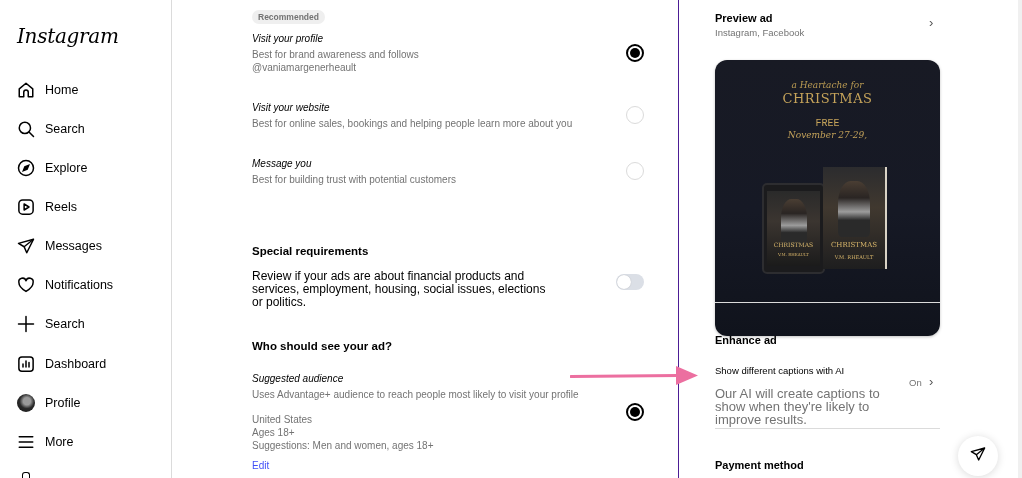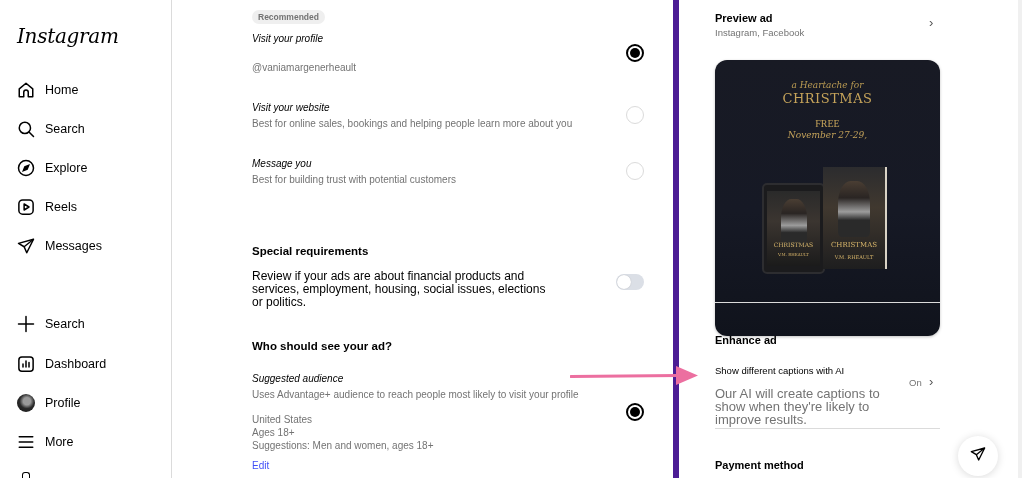--- a/index.html
+++ b/index.html
@@ -8,21 +8,21 @@
 
   
   .sidebar { position: absolute; left: 0; top: 0; width: 172px; height: 478px; border-right: 1px solid #dbdbdb; background: #fff; }
   .logo { position: absolute; left: 17px; top: 24px; font-family: "DejaVu Serif", serif; font-style: italic; font-size: 20px; letter-spacing: -0.3px; color: #000; }
   .nav-item { position: absolute; left: 16px; height: 28px; display: flex; align-items: center; width: 150px; cursor: pointer; }
   .nav-item .ic { width: 20px; height: 20px; display: flex; align-items: center; justify-content: center; }
   .nav-item .lbl { margin-left: 9px; font-size: 12.5px; color: #000; }
   .avatar { width: 18px; height: 18px; border-radius: 50%; background: radial-gradient(circle at 55% 40%, #9a9a9a 0 25%, #2b2b2b 50%, #111 100%); }
 
   
-  .main { position: absolute; left: 172px; top: 0; width: 507px; height: 478px; border-right: 6px solid #4c1d95; }
+  .main { position: absolute; left: 172px; top: 0; width: 507px; height: 478px; border-right: 1px solid #4c1d95; }
   .badge { position: absolute; left: 80px; top: 10px; background: #efefef; border-radius: 8px; padding: 2px 6px; font-size: 8.5px; color: #737373; font-weight: bold; }
   .opt-title { position: absolute; left: 80px; font-size: 10px; color: #000; font-style: italic; }
   .opt-desc { position: absolute; left: 80px; font-size: 10px; color: #737373; line-height: 13px; }
   .radio { position: absolute; left: 454px; width: 18px; height: 18px; border-radius: 50%; border: 1px solid #dbdbdb; background: #fff; cursor: pointer; }
   .radio.on { border: 2px solid #000; }
   .radio.on::after { content: ""; position: absolute; left: 2px; top: 2px; width: 10px; height: 10px; border-radius: 50%; background: #000; }
   .section-h { position: absolute; left: 80px; font-size: 11.5px; font-weight: bold; color: #000; }
   .req-text { position: absolute; left: 80px; top: 270px; font-size: 12px; line-height: 13px; color: #000; width: 300px; }
   .toggle { position: absolute; left: 444px; top: 274px; width: 28px; height: 16px; border-radius: 8px; background: #dbdfe6; cursor: pointer; }
   .toggle::after { content: ""; position: absolute; left: 1px; top: 1px; width: 14px; height: 14px; border-radius: 50%; background: #fff; box-shadow: 0 0 1px rgba(0,0,0,0.25); }
@@ -30,21 +30,21 @@
 
   
   .right { position: absolute; left: 680px; top: 0; width: 342px; height: 478px; }
   .r-title { position: absolute; left: 35px; font-size: 11px; font-weight: bold; color: #000; }
   .r-sub { position: absolute; left: 35px; font-size: 9.5px; color: #737373; }
   .chev { position: absolute; font-size: 13px; color: #555; cursor: pointer; }
   .ad-preview { position: absolute; left: 35px; top: 60px; width: 225px; height: 276px; border-radius: 12px; overflow: hidden;
     background: linear-gradient(180deg, #181a24 0%, #161925 55%, #10131c 100%); box-shadow: 0 1px 3px rgba(0,0,0,0.25); }
   .ad-line1 { position: absolute; top: 20px; width: 100%; text-align: center; font-family: "DejaVu Serif", serif; font-style: italic; font-size: 9px; color: #b99a52; }
   .ad-line2 { position: absolute; top: 31px; width: 100%; text-align: center; font-family: "DejaVu Serif", serif; font-size: 13px; color: #c5a35a; letter-spacing: 0.5px; }
-  .ad-line3 { position: absolute; top: 58px; width: 100%; text-align: center; font-family: Liberation Serif, serif; font-size: 10px; color: #c5a35a; }
+  .ad-line3 { position: absolute; top: 58px; width: 100%; text-align: center; font-family: Liberation Mono, monospace; font-size: 10px; color: #c5a35a; }
   .ad-line4 { position: absolute; top: 70px; width: 100%; text-align: center; font-family: "DejaVu Serif", serif; font-style: italic; font-size: 9px; color: #c5a35a; }
   .ad-line5 { position: absolute; top: 82px; width: 100%; text-align: center; font-family: "DejaVu Serif", serif; font-style: italic; font-size: 9px; color: #c5a35a; }
   .tablet { position: absolute; left: 47px; top: 123px; width: 63px; height: 91px; border-radius: 5px; background: #1b1b1d; border: 2px solid #2d2d30; }
   .tablet .scr { position: absolute; left: 3px; top: 6px; width: 53px; height: 75px; background: linear-gradient(180deg, #2a2a2a 0%, #3b3530 40%, #1b1b1b 100%); }
   .book { position: absolute; left: 108px; top: 107px; width: 62px; height: 102px; background: linear-gradient(180deg, #2c2c2e 0%, #40382f 40%, #1e1e1f 100%); box-shadow: 2px 0 0 #d9d3c6; }
   .figure { position: absolute; left: 50%; transform: translateX(-50%); border-radius: 40% 40% 10% 10%; background: linear-gradient(180deg, #4a3e33 0%, #2a2523 30%, #9c9c9c 55%, #2a2a2a 70%); }
   .tablet .figure { top: 8px; width: 26px; height: 48px; }
   .book .figure { top: 14px; width: 32px; height: 56px; }
   .cov-t { position: absolute; width: 100%; text-align: center; font-family: "DejaVu Serif", serif; color: #d7b56a; }
   .divider { position: absolute; left: 35px; width: 225px; height: 1px; background: #dbdbdb; }
@@ -107,20 +107,28 @@
     <div class="nav-item" style="top:232px">
       <span class="ic">
         <svg width="18" height="18" viewBox="0 0 24 24" fill="none" stroke="#000" stroke-width="2" stroke-linejoin="round">
             <path d="M22 3 2 8.5l7.5 4.5L13 21z"></path>
             <path d="M9.5 13 22 3"></path>
           </svg>
       </span>
       <span class="lbl">Messages</span>
     </div>
 
+    <div class="nav-item" style="top:271px">
+      <span class="ic">
+        <svg width="18" height="18" viewBox="0 0 24 24" fill="none" stroke="#000" stroke-width="2" stroke-linejoin="round">
+            <path d="M12 20.5S2.5 14.8 2.5 8.6A4.9 4.9 0 0 1 12 6.3a4.9 4.9 0 0 1 9.5 2.3c0 6.2-9.5 11.9-9.5 11.9z"></path>
+          </svg>
+      </span>
+      <span class="lbl">Notifications</span>
+    </div>
 
     <div class="nav-item" style="top:310px">
       <span class="ic">
         <svg width="18" height="18" viewBox="0 0 24 24" fill="none" stroke="#000" stroke-width="2" stroke-linecap="round">
             <path d="M12 2v20M2 12h20"></path>
           </svg>
       </span>
       <span class="lbl">Search</span>
     </div>
 
@@ -150,20 +158,21 @@
       <span class="lbl">More</span>
     </div>
 
     <div style="position:absolute; left:22px; top:472px; width:8px; height:8px; border:1.5px solid #000; border-radius:3px 3px 0 0; border-bottom:none;"></div>
   </nav>
 
   <section class="main">
     <div class="badge">Recommended</div>
 
     <div class="opt-title" style="top:33px">Visit your profile</div>
+    <div class="opt-desc" style="top:48px">Best for brand awareness and follows</div>
     <div class="opt-desc" style="top:61px">@vaniamargenerheault</div>
     <div class="radio on" style="top:44px"></div>
 
     <div class="opt-title" style="top:102px">Visit your website</div>
     <div class="opt-desc" style="top:117px">Best for online sales, bookings and helping people learn more about you</div>
     <div class="radio" style="top:106px"></div>
 
     <div class="opt-title" style="top:158px">Message you</div>
     <div class="opt-desc" style="top:173px">Best for building trust with potential customers</div>
     <div class="radio" style="top:162px"></div>

